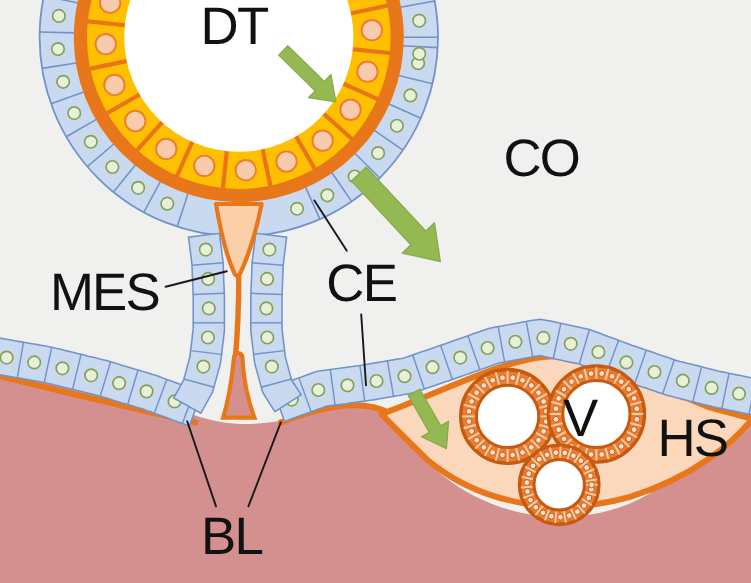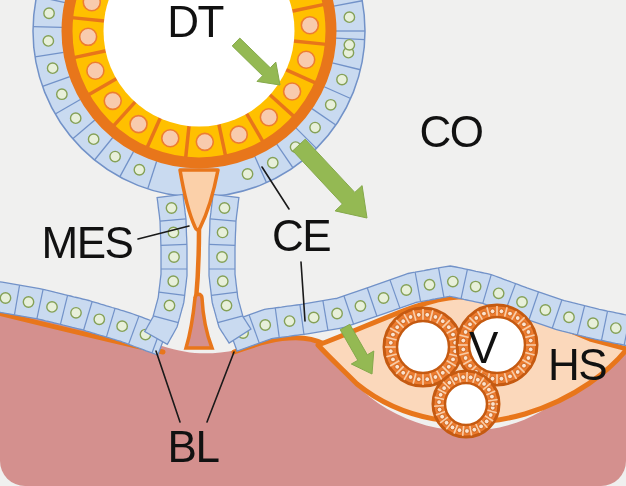--- a/index.html
+++ b/index.html
@@ -1,16 +1,16 @@
 <!DOCTYPE html>
 <html><head>
 <meta charset="utf-8">
 <style>
   html,body{margin:0;padding:0;background:#F0F0EF;}
-  .stage{position:relative;width:626px;height:486px;overflow:hidden;background:#F0F0EF;border-radius:25px;}
+  .stage{position:relative;width:626px;height:486px;overflow:hidden;background:#F0F0EF;}
   svg{display:block;}
   .lbl{font-family:"Liberation Sans",sans-serif;font-size:44px;letter-spacing:-1.5px;fill:#111111;}
 </style>
 </head>
 <body>
 
 <div class="stage">
   <svg id="fig" width="626" height="486" viewBox="0 0 626 486">
     <g id="g-bg">
         <rect x="0" y="0" width="626" height="486" fill="#F0F0EF"></rect>

